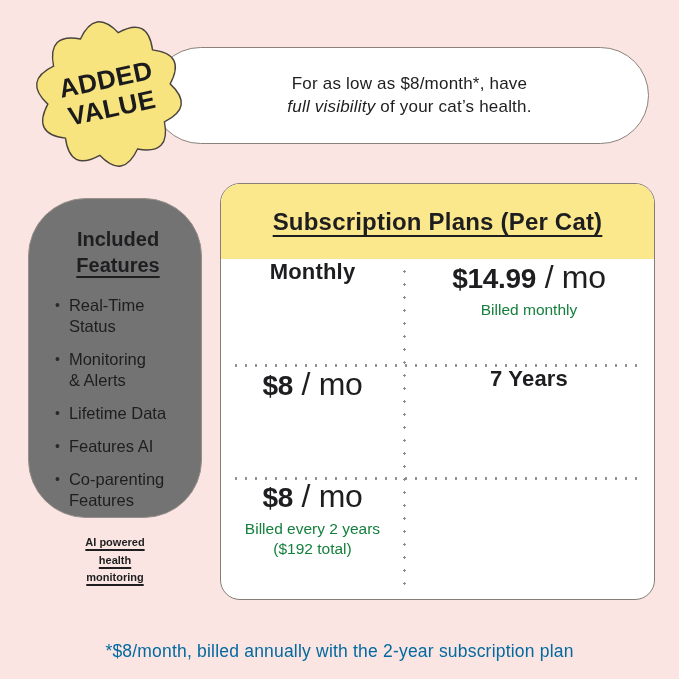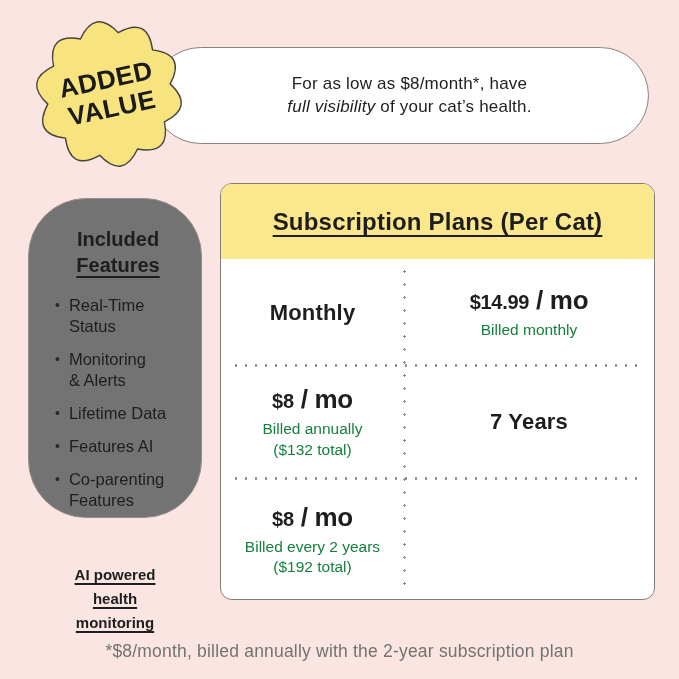--- a/index.html
+++ b/index.html
@@ -50,50 +50,50 @@
   .features-list{list-style:none;margin:0;padding:0 0 0 6px;}
   .features-list li{
     display:flex;gap:9px;margin-bottom:12px;
     font-size:16.5px;line-height:1.27;
   }
   .features-list .bullet{flex:0 0 auto;font-size:14px;line-height:1.5;color:#2a2a2c;}
   .features-list .item-text{white-space:pre-line;}
 
   
   .ai-note{
-    position:absolute;left:28px;top:563px;width:174px;
-    text-align:center;font-weight:bold;font-size:15px;line-height:1.6;
+    position:absolute;left:28px;top:534px;width:174px;
+    text-align:center;font-weight:bold;font-size:11px;line-height:1.6;
     white-space:pre-line;
     text-decoration:underline;text-decoration-thickness:1.6px;text-underline-offset:3px;
   }
 
   
   .plans-panel{
     position:absolute;left:220px;top:183px;width:435px;height:417px;
-    background:#ffffff;border:1.5px solid #857d76;border-radius:12px;
+    background:#ffffff;border:1.5px solid #857d76;border-radius:20px;
     box-sizing:border-box;overflow:hidden;
   }
   .plans-header{
     height:75px;background:#fbe88c;
     display:flex;align-items:center;justify-content:center;
   }
   .plans-title{
     font-weight:bold;font-size:24px;letter-spacing:.2px;
     text-decoration:underline;text-decoration-thickness:2px;text-underline-offset:5px;
   }
   .plans-grid{
     display:grid;height:342px;
     grid-template-columns:183px 1fr;
     grid-template-rows:107px 112px 1fr;
   }
-  .cell{display:flex;flex-direction:column;align-items:center;justify-content:center;}
+  .cell{display:flex;flex-direction:column;align-items:center;justify-content:flex-start;}
   .term{font-weight:bold;font-size:22px;letter-spacing:.2px;}
   .price-line{white-space:nowrap;}
-  .price{font-weight:bold;font-size:20px;letter-spacing:-.3px;}
-  .per{font-weight:bold;font-size:26px;letter-spacing:-.3px;}
+  .price{font-weight:bold;font-size:28px;letter-spacing:-.3px;}
+  .per{font-weight:normal;font-size:32px;letter-spacing:-.3px;}
   .billing{
     margin-top:4px;font-size:15.5px;line-height:1.32;color:#15803d;
     text-align:center;white-space:pre-line;
   }
 
   
   .dots-v{
     position:absolute;left:182px;top:81px;width:3px;height:324px;
     background-image:radial-gradient(circle,#8c8c8c 1.1px,rgba(0,0,0,0) 1.3px);
     background-size:3px 13px;background-position:center top;background-repeat:repeat-y;
@@ -102,21 +102,21 @@
     position:absolute;left:10px;right:16px;height:3px;
     background-image:radial-gradient(circle,#8c8c8c 1.1px,rgba(0,0,0,0) 1.3px);
     background-size:10px 3px;background-position:left center;background-repeat:repeat-x;
   }
   .dots-h.h1{top:180px;}
   .dots-h.h2{top:293px;}
 
   
   .footnote{
     position:absolute;left:0;right:0;top:641px;
-    text-align:center;font-size:17.5px;letter-spacing:.2px;color:#737373;
+    text-align:center;font-size:17.5px;letter-spacing:.2px;color:#0369a1;
   }
 </style>
 </head>
 <body>
 
 <div class="stage">
 
   <div class="headline-pill">
     <div class="headline-text">
       <span>For as low as $8/month*, have</span><br>
@@ -179,22 +179,20 @@
       <div class="cell">
         <span class="term">Monthly</span>
       </div>
       <div class="cell">
         <div class="price-line"><span class="price">$14.99</span><span class="per"> / mo</span></div>
         <div class="billing">Billed monthly</div>
       </div>
 
       <div class="cell">
         <div class="price-line"><span class="price">$8</span><span class="per"> / mo</span></div>
-        <div class="billing">Billed annually
-($132 total)</div>
       </div>
 
       <div class="cell">
         <span class="term">7 Years</span>
       </div>
       <div class="cell">
         <div class="price-line"><span class="price">$8</span><span class="per"> / mo</span></div>
         <div class="billing">Billed every 2 years
 ($192 total)</div>
       </div>

